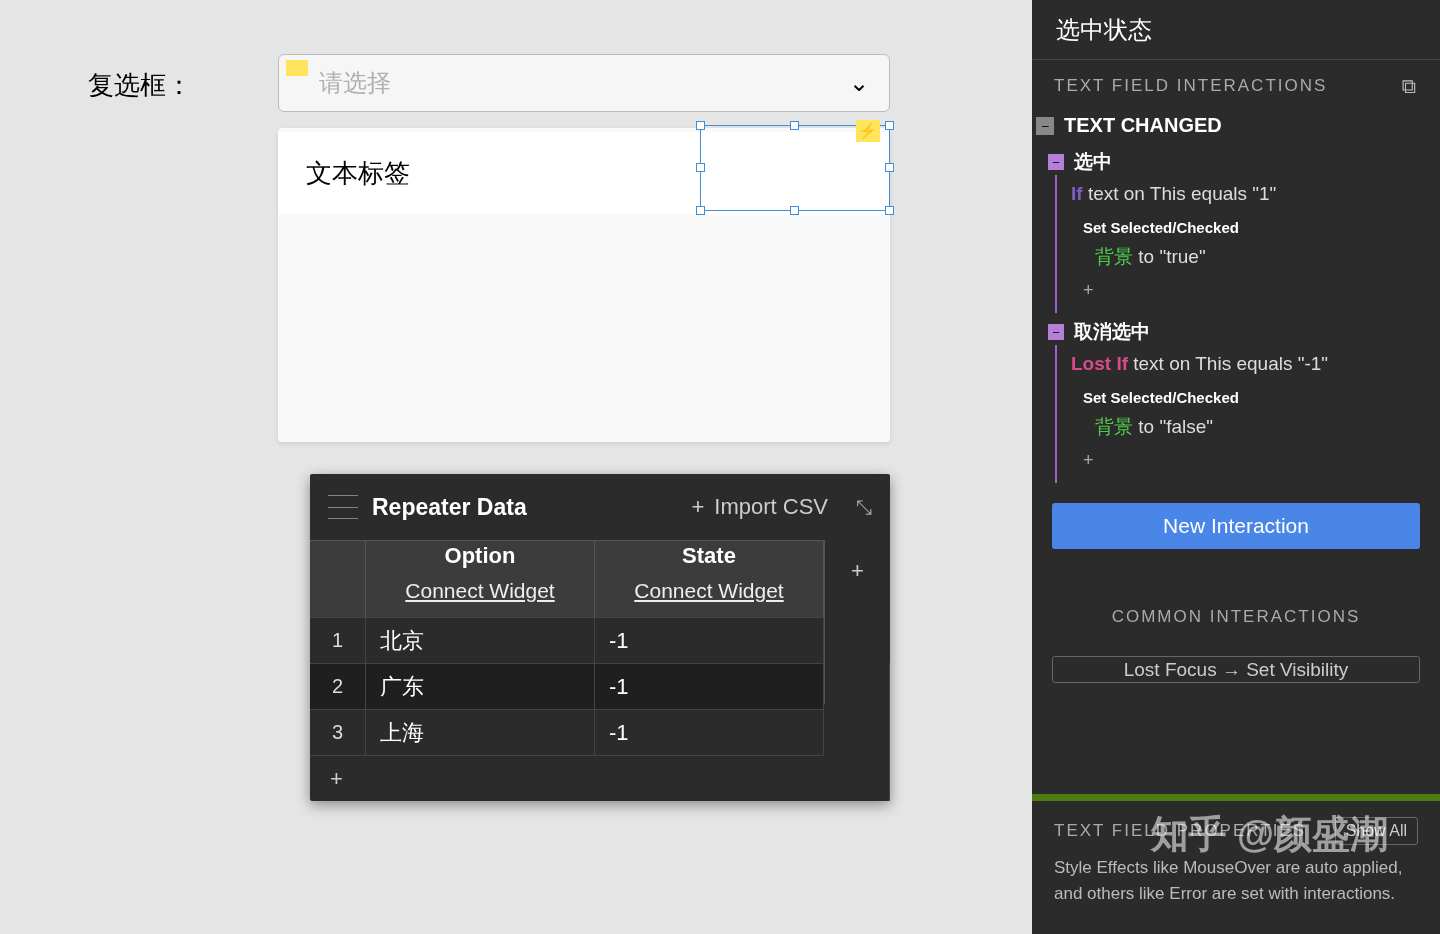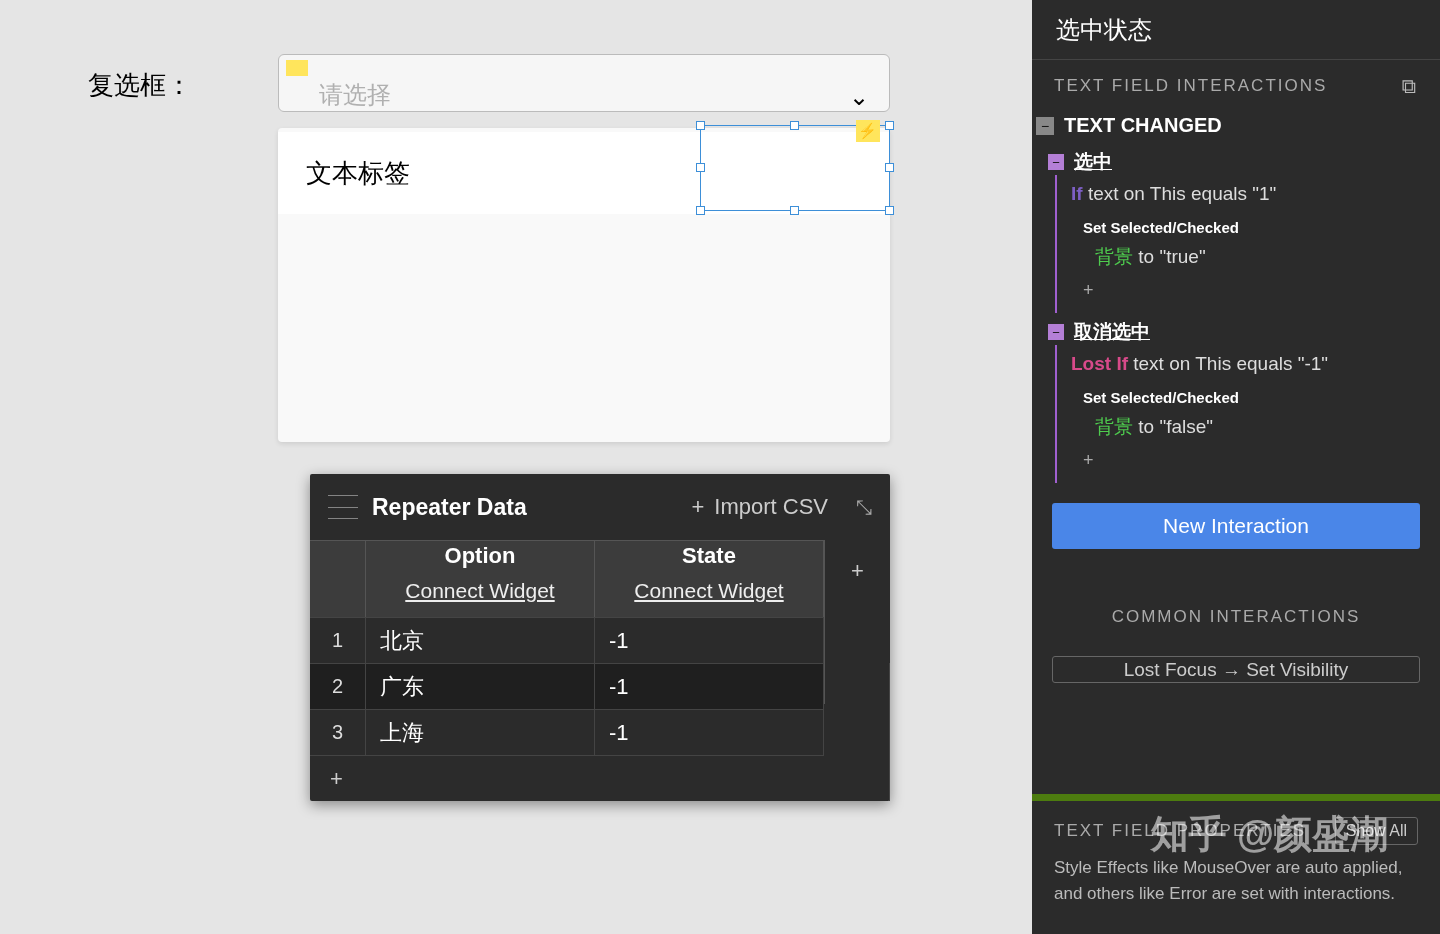--- a/index.html
+++ b/index.html
@@ -3,21 +3,21 @@
 <meta charset="utf-8">
 <style>
 * { margin: 0; padding: 0; box-sizing: border-box; font-family: -apple-system, BlinkMacSystemFont, "Segoe UI", sans-serif; }
 body { width: 1440px; height: 934px; background: #e5e5e5; position: relative; overflow: hidden; }
 
 
 .canvas { position: absolute; left: 0; top: 0; width: 936px; height: 934px; }
 
 .label-checkbox { position: absolute; left: 88px; top: 68px; font-size: 26px; color: #000; }
 
-.dropdown { position: absolute; left: 278px; top: 54px; width: 612px; height: 58px; background: #f6f6f6; border: 1px solid #bbb; border-radius: 6px; display: flex; align-items: flex-end; padding: 0 20px; }
+.dropdown { position: absolute; left: 278px; top: 54px; width: 612px; height: 58px; background: #f6f6f6; border: 1px solid #bbb; border-radius: 6px; display: flex; align-items: center; padding: 0 20px; }
 .dropdown-note { position: absolute; left: 286px; top: 60px; width: 22px; height: 16px; background: #ffe55c; }
 .dropdown-text { font-size: 24px; color: #b0b0b0; margin-left: 20px; }
 .dropdown .chevron { margin-left: auto; font-size: 24px; }
 
 .panel { position: absolute; left: 278px; top: 128px; width: 612px; height: 314px; background: #f9f9f9; border-radius: 4px; box-shadow: 0 2px 5px rgba(0,0,0,0.1); }
 .panel-row { position: absolute; left: 0; top: 4px; width: 612px; height: 82px; background: #fff; display: flex; align-items: center; padding-left: 28px; }
 .panel-row-text { font-size: 26px; color: #000; }
 
 
 .sel { position: absolute; border: 1.5px solid #3d8fd8; }
@@ -63,21 +63,21 @@
 .rp-section-head { height: 52px; display: flex; align-items: center; padding: 0 22px; font-size: 17px; letter-spacing: 2px; color: #aaa; }
 .rp-section-head .popout { margin-left: auto; font-size: 20px; color: #bbb; }
 
 .rp-event { display: flex; align-items: center; padding: 2px 18px 8px 4px; }
 .rp-event .collapse { width: 18px; height: 18px; background: #888; color: #111; font-size: 14px; display: flex; align-items: center; justify-content: center; margin-right: 10px; }
 .rp-event .name { font-size: 20px; font-weight: 700; color: #fff; }
 
 .rp-case { padding: 4px 18px 2px 16px; }
 .rp-case-head { display: flex; align-items: center; }
 .rp-case-head .collapse { width: 16px; height: 16px; background: #b47fd6; color: #111; font-size: 13px; display: flex; align-items: center; justify-content: center; margin-right: 10px; }
-.rp-case-head .name { font-size: 19px; font-weight: 700; color: #fff; text-decoration: underline; }
+.rp-case-head .name { font-size: 19px; font-weight: 700; color: #fff; }
 .rp-case-body { border-left: 2px solid #a060d0; margin-left: 7px; padding: 6px 0 6px 14px; }
 .rp-cond { font-size: 19px; color: #ddd; padding: 2px 0 10px; }
 .rp-cond .kw-if { color: #7d5fc4; font-weight: 600; }
 .rp-cond .kw-else { color: #d84a8a; font-weight: 600; }
 .rp-action-title { font-size: 15px; font-weight: 700; color: #fff; padding: 4px 0 4px 12px; }
 .rp-action-line { font-size: 19px; padding: 4px 0 8px 24px; color: #ddd; }
 .rp-action-line .target { color: #4ecb4e; }
 .rp-plus { color: #aaa; font-size: 18px; padding: 2px 0 6px 12px; }
 
 .rp-newint { margin: 18px 20px 0 20px; height: 46px; background: #4a86e8; color: #fff; font-size: 21px; display: flex; align-items: center; justify-content: center; border-radius: 3px; }

